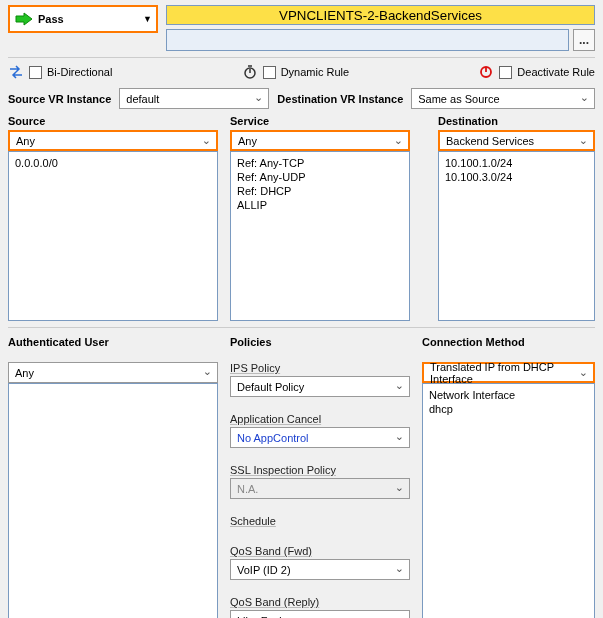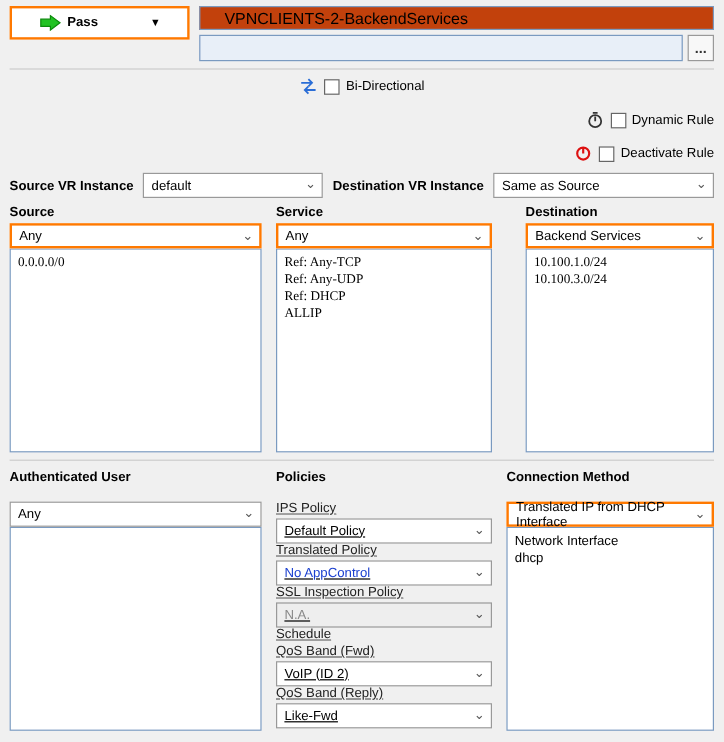--- a/index.html
+++ b/index.html
@@ -11,43 +11,43 @@
   height: 618px;
   color: #000;
 }
 .container { padding: 5px 8px; }
 .hl-orange { border: 2px solid #ff7900 !important; }
 
 .top-row { display: flex; gap: 8px; margin-bottom: 6px; }
 .action-dd {
   display: flex; align-items: center; justify-content: space-between;
   background: #fff; border: 1px solid #999; height: 28px; width: 150px;
-  padding: 0 22px; cursor: pointer;
+  padding: 0 4px; cursor: pointer;
 }
 .action-dd .arrow { font-size: 9px; }
 .pass-icon { width: 20px; height: 14px; display: inline-block; }
 .pass-label { font-weight: bold; margin-left: 4px; }
 .name-col { flex: 1; display: flex; flex-direction: column; gap: 4px; }
 .name-input {
-  border: 1px solid #7a9ac0; background: #c2410c; height: 20px;
-  padding: 2px 20px; width: 100%;
+  border: 1px solid #7a9ac0; background: #fde047; height: 20px;
+  padding: 2px 20px; width: 100%; text-align: center;
 }
 .desc-row { display: flex; gap: 4px; }
 .desc-input {
   flex: 1; border: 1px solid #7a9ac0; background: #e8eff8;
   height: 22px; padding: 2px 6px;
 }
 .desc-btn {
   width: 22px; height: 22px; border: 1px solid #999; background: #f8f8f8;
   display:flex; align-items:center; justify-content:center; cursor:pointer;
   font-weight: bold; font-size: 12px; color:#333;
 }
 hr.sep { border: none; border-top: 1px solid #ccc; margin: 6px 0; }
 
-.opt-row { display: flex; align-items: center; gap: 12px; flex-direction: column; }
+.opt-row { display: flex; gap: 12px; }
 .opt-item { display: flex; align-items: center; gap: 5px; }
 .opt-icon { width: 16px; height: 16px; display:inline-block; }
 .checkbox { width:13px; height:13px; border:1px solid #666; background:#fff; cursor:pointer; }
 
 .vr-row { display: flex; align-items: center; gap: 8px; margin-top: 8px; }
 .vr-label { font-weight: bold; }
 .select {
   border: 1px solid #999; background: #fff; height: 21px;
   padding: 2px 18px 2px 6px; position: relative; cursor: pointer;
   display:flex; align-items:center;
@@ -61,29 +61,29 @@
 .col-src { width: 210px; }
 .col-svc { width: 180px; }
 .col-dst { flex: 1; padding-left: 16px; }
 .col-label { font-weight: bold; margin-bottom: 3px; }
 .listbox {
   border: 1px solid #7a9ac0; background: #fff; flex: 1; min-height: 170px;
   padding: 4px 6px; overflow: auto;
 }
 .listbox .item { padding: 1px 0; white-space: nowrap; }
 .col .select { width: 100%; }
-.col .listbox { height: 170px; font-family: Liberation Serif, serif; }
+.col .listbox { height: 170px; }
 
 .lower { display: flex; gap: 12px; margin-top: 8px; }
 .lower-col { display: flex; flex-direction: column; }
 .lc-auth { width: 210px; }
 .lc-pol { width: 180px; }
 .lc-conn { flex: 1; }
 .lower-label { font-weight: bold; margin-bottom: 14px; }
-.pol-group { margin-bottom: 0; text-decoration: underline; }
+.pol-group { margin-bottom: 16px; }
 .pol-group .pl { font-size: 11px; color: #222; margin-bottom: 2px; text-decoration: underline; text-decoration-color: #bbb; }
 .noapp { color: #1a3fcf; }
 .na { color: #888; }
 .disabled { background: #eee; color:#888; }
 
 .btn-row {
   display: flex; justify-content: flex-end; gap: 8px;
   border-top: 1px solid #ccc; padding: 8px 10px; margin-top: 6px;
 }
 .btn {
@@ -213,21 +213,21 @@
 
     <div class="lower-col lc-pol">
       <span class="lower-label">Policies</span>
       <div class="pol-group">
         <div class="pl">IPS Policy</div>
         <div class="select">
             <span>Default Policy</span>
           </div>
       </div>
       <div class="pol-group">
-        <div class="pl">Translated Policy</div>
+        <div class="pl">Application Cancel</div>
         <div class="select">
             <span class="noapp">No AppControl</span>
           </div>
       </div>
       <div class="pol-group">
         <div class="pl">SSL Inspection Policy</div>
         <div class="select disabled">
             <span class="na">N.A.</span>
           </div>
       </div>

